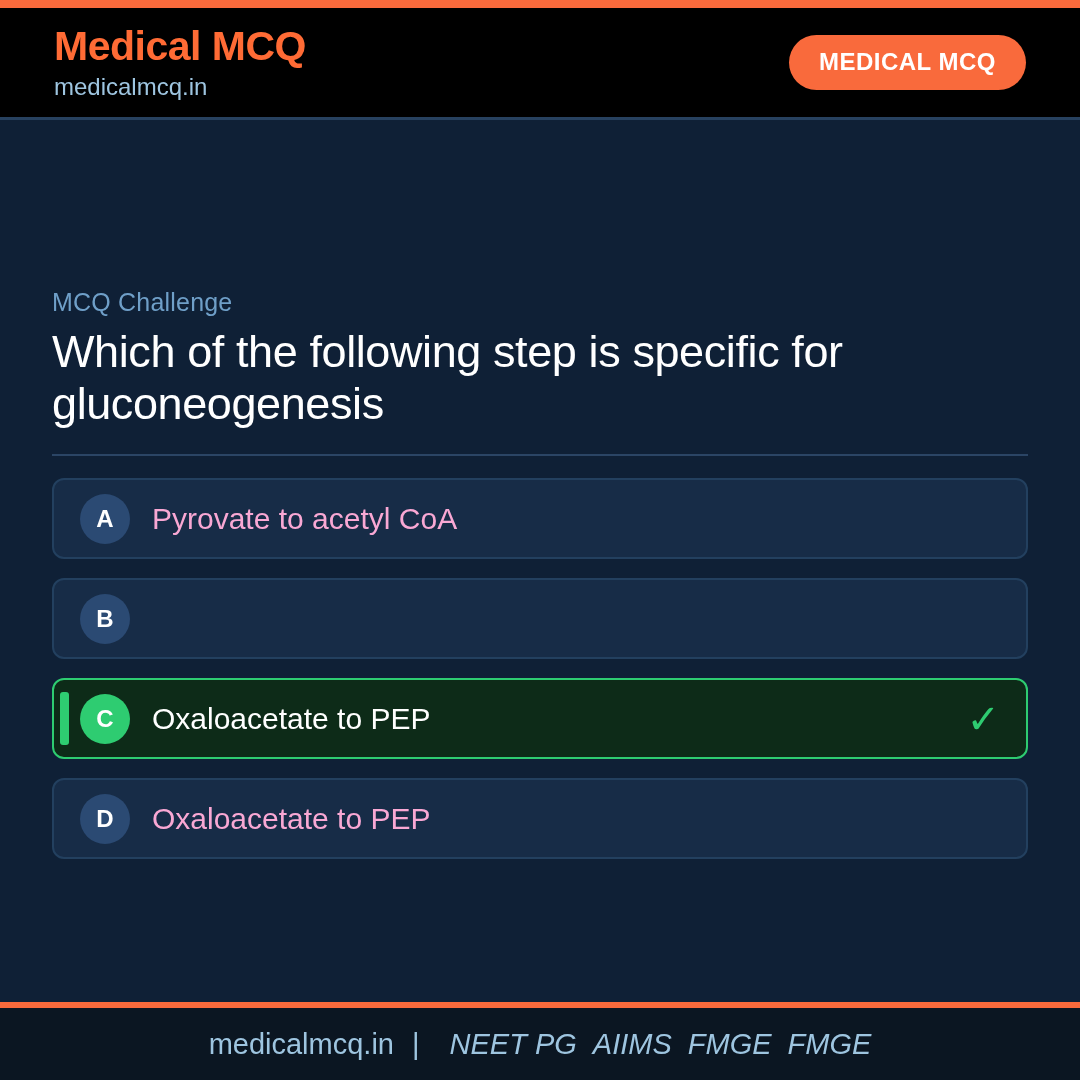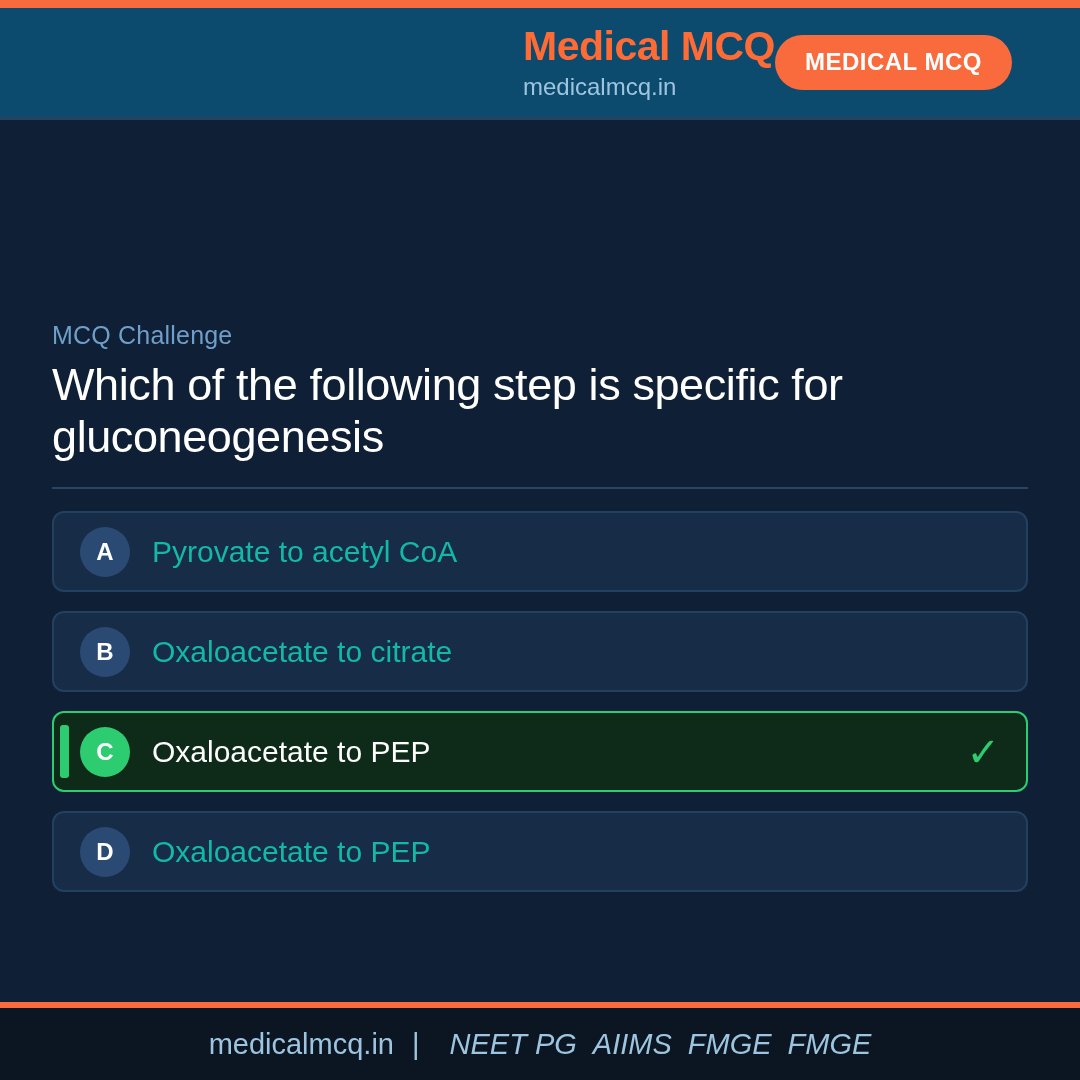--- a/index.html
+++ b/index.html
@@ -27,27 +27,27 @@
     height: 8px;
     width: 100%;
     background: #f96a3c;
     flex: none;
   }
 
   
   .header {
     flex: none;
     height: 112px;
-    background: #0c4a6e;
+    background: #000000;
     border-bottom: 3px solid #27415f;
     box-sizing: border-box;
     display: flex;
     align-items: center;
-    justify-content: flex-end;
-    padding: 0 68px;
+    justify-content: space-between;
+    padding: 0 54px;
   }
   .brand-block {
     display: flex;
     flex-direction: column;
     justify-content: center;
     line-height: 1;
   }
   .brand-title {
     font-size: 41px;
     font-weight: bold;
@@ -72,21 +72,20 @@
   }
 
   
   .main {
     flex: 1 1 auto;
     padding: 0 52px;
     position: relative;
     display: flex;
     flex-direction: column;
     justify-content: flex-start;
-    margin-top: 33px;
   }
   .qblock {
     margin-top: 168px;
   }
   .eyebrow {
     font-size: 25px;
     color: #6f9fc8;
     margin-bottom: 9px;
     letter-spacing: 0.2px;
   }
@@ -132,21 +131,21 @@
     color: #ffffff;
     font-size: 24px;
     font-weight: bold;
     display: flex;
     align-items: center;
     justify-content: center;
     margin-right: 22px;
   }
   .option .otext {
     font-size: 30px;
-    color: #14b8a6;
+    color: #f9a8d4;
     white-space: nowrap;
   }
   .option .check {
     margin-left: auto;
     font-size: 40px;
     color: #2ecc71;
     line-height: 1;
     visibility: hidden;
   }
 
@@ -234,21 +233,20 @@
       <div class="option">
         <div class="accent"></div>
         <div class="badge">A</div>
         <div class="otext">Pyrovate to acetyl CoA</div>
         <div class="check">✓</div>
       </div>
 
       <div class="option">
         <div class="accent"></div>
         <div class="badge">B</div>
-        <div class="otext">Oxaloacetate to citrate</div>
         <div class="check">✓</div>
       </div>
 
       <div class="option correct">
         <div class="accent"></div>
         <div class="badge">C</div>
         <div class="otext">Oxaloacetate to PEP</div>
         <div class="check">✓</div>
       </div>
 

